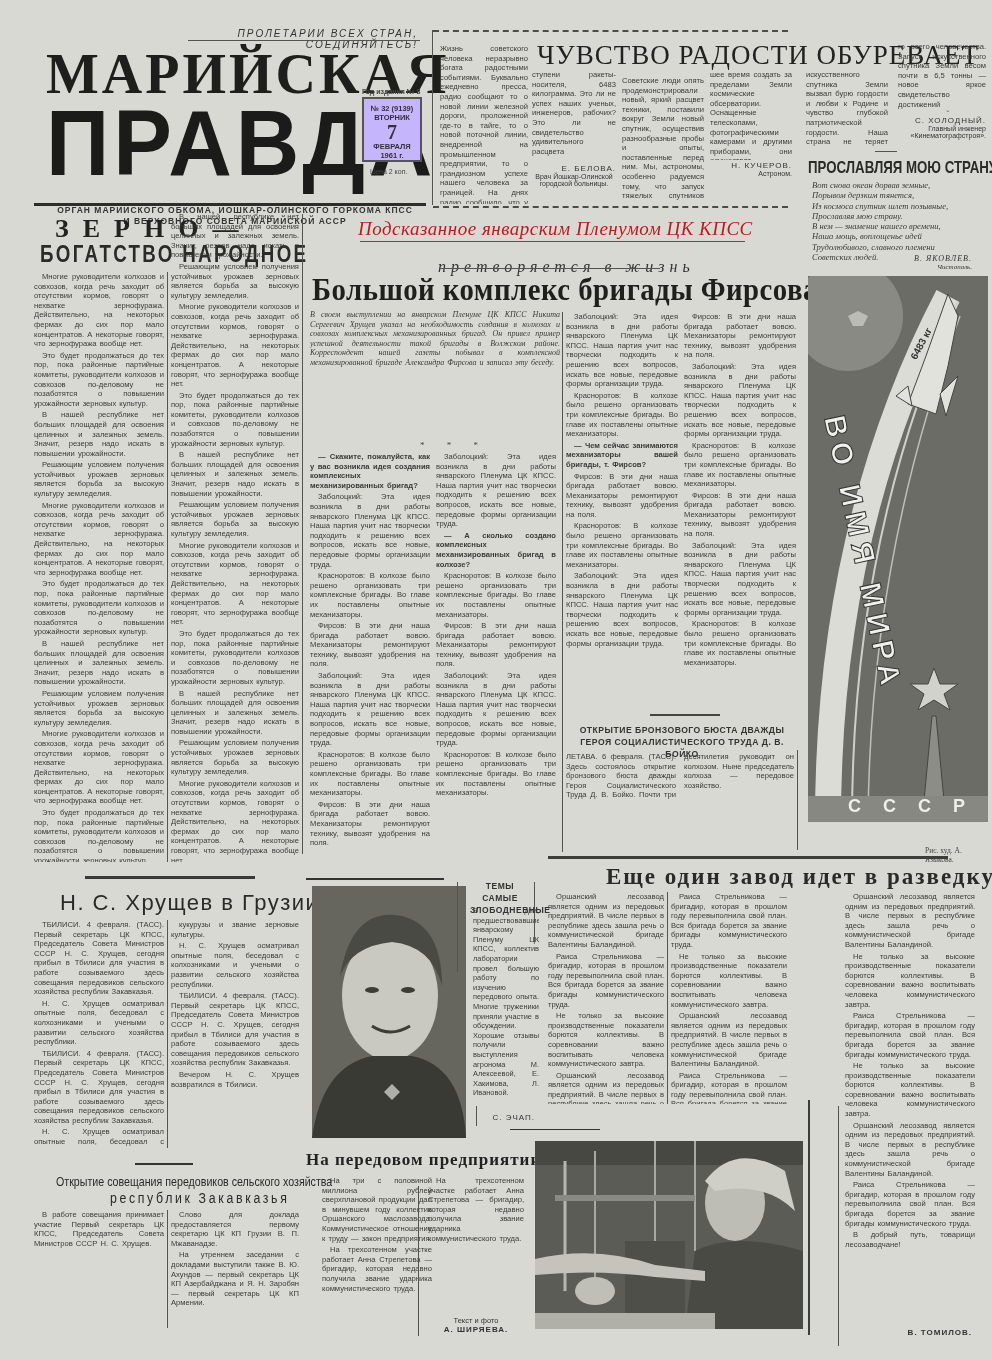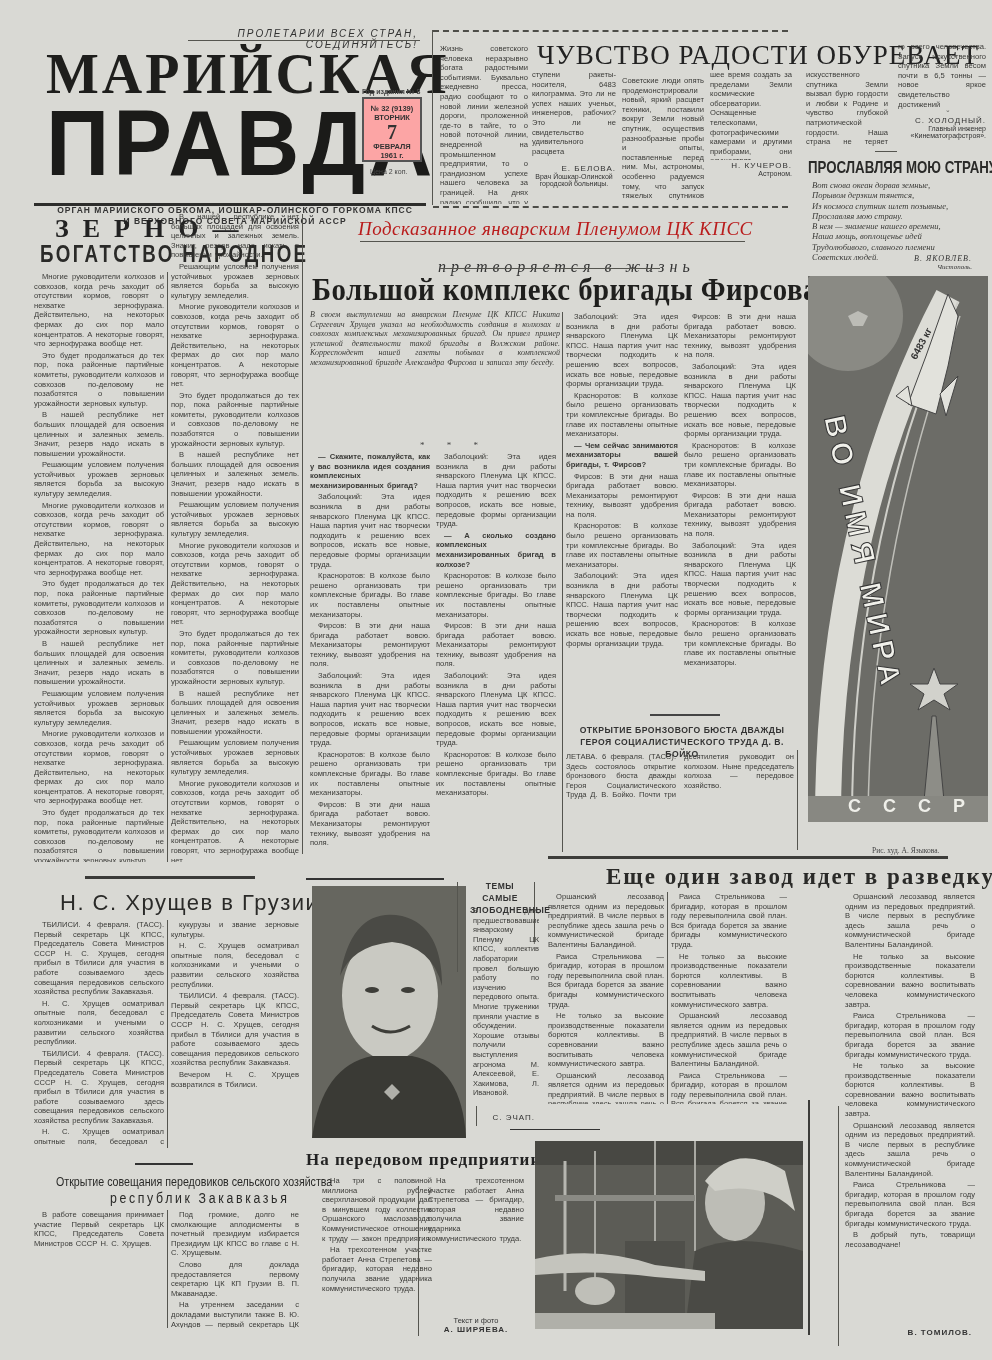--- a/index.html
+++ b/index.html
@@ -26,21 +26,21 @@
   .hrule { position: absolute; height: 1px; background: #55554f; }
   .dash-rule { position: absolute; height: 0; border-top: 2px dashed #4d4d48; }
   .col { position: absolute; }
   .sig { font-family: "Liberation Sans", sans-serif; font-size: 8px; letter-spacing: 1px; color: #333; text-align: right; }
   .photo { position: absolute; overflow: hidden; }
 
   
   .slogan { font-family: "Liberation Sans", sans-serif; font-style: italic; font-size: 10px; letter-spacing: 2px; color: #333; }
   .title1 { font-family: "Liberation Serif", serif; font-weight: bold; font-size: 56px; letter-spacing: 3px; color: #1e1e1c; line-height: 56px; }
   .title2 { font-family: "Liberation Sans", sans-serif; font-weight: bold; font-size: 88px; letter-spacing: 4px; color: #1b1b19; line-height: 88px; transform: scaleY(1.05); transform-origin: top left; }
-  .issue-box { border: 2px solid #555; background: #fca5a5; text-align: center; font-family: "Liberation Sans", sans-serif; font-weight: bold; color: #333; }
+  .issue-box { border: 2px solid #555; background: #c4b5fd; text-align: center; font-family: "Liberation Sans", sans-serif; font-weight: bold; color: #333; }
   .organ { font-family: "Liberation Sans", sans-serif; font-weight: bold; font-size: 8.5px; letter-spacing: 1px; color: #333; text-align: center; line-height: 11px; }
 
   .h-big { font-family: "Liberation Serif", serif; font-weight: bold; color: #222; }
   .h-cond { font-family: "Liberation Sans", sans-serif; font-weight: bold; color: #2a2a28; transform: scaleX(0.78); transform-origin: left top; white-space: nowrap; }
 </style>
 </head>
 <body>
 
 <div class="abs slogan" style="left:188px;top:28px;width:230px;text-align:right;">ПРОЛЕТАРИИ ВСЕХ СТРАН, СОЕДИНЯЙТЕСЬ!</div>
 <div class="hrule" style="left:188px;top:40px;width:232px;"></div>
@@ -199,21 +199,21 @@
     <polygon points="88,120 100,110 104,130" fill="#e2e2dc" stroke="#444"></polygon>
     <polygon points="150,100 132,118 138,140" fill="#e2e2dc" stroke="#444"></polygon>
     <polygon points="126,392 132,408 150,408 136,418 142,434 126,424 110,434 116,418 102,408 120,408" fill="#d2d2cc" stroke="#444"></polygon>
     <polygon points="124,440 128,440 138,546 114,546" fill="#8d8d87" stroke="#444"></polygon>
     <rect x="0" y="520" width="180" height="26" fill="#888882"></rect>
   </svg>
   <div style="position:absolute;left:96px;top:62px;font-family:'Liberation Sans',sans-serif;font-weight:bold;font-size:10px;color:#333;transform:rotate(-62deg);">6483 кг</div>
   <div style="position:absolute;left:-110px;top:260px;width:330px;text-align:center;font-family:'Liberation Sans',sans-serif;font-weight:bold;font-size:30px;letter-spacing:6px;color:#f0f0ea;-webkit-text-stroke:1px #333;transform:rotate(78deg);white-space:nowrap;">ВО ИМЯ МИРА</div>
   <div style="position:absolute;left:40px;top:520px;width:140px;font-family:'Liberation Sans',sans-serif;font-weight:bold;font-size:18px;letter-spacing:22px;color:#efefe9;">СССР</div>
 </div>
-<div class="abs" style="left:872px;top:846px;font-family:'Liberation Serif',serif;font-size:7.5px;color:#444;">Рис. худ. А. Языкова.</div>
+<div class="abs" style="left:925px;top:846px;font-family:'Liberation Serif',serif;font-size:7.5px;color:#444;">Рис. худ. А. Языкова.</div>
 
 <div class="abs" style="left:85px;top:876px;width:170px;height:3px;background:#3a3a38;"></div>
 <div class="abs" style="left:60px;top:890px;font-family:'Liberation Sans',sans-serif;font-size:22px;letter-spacing:1.5px;color:#2a2a28;white-space:nowrap;">Н. С. Хрущев в Грузии</div>
 <div class="col txt" style="left:34px;top:920px;width:130px;height:228px;">
   <p>ТБИЛИСИ. 4 февраля. (ТАСС). Первый секретарь ЦК КПСС, Председатель Совета Министров СССР Н. С. Хрущев, сегодня прибыл в Тбилиси для участия в работе созываемого здесь совещания передовиков сельского хозяйства республик Закавказья.</p>
   <p>Н. С. Хрущев осматривал опытные поля, беседовал с колхозниками и учеными о развитии сельского хозяйства республики.</p>
   <p>ТБИЛИСИ. 4 февраля. (ТАСС). Первый секретарь ЦК КПСС, Председатель Совета Министров СССР Н. С. Хрущев, сегодня прибыл в Тбилиси для участия в работе созываемого здесь совещания передовиков сельского хозяйства республик Закавказья.</p>
   <p>Н. С. Хрущев осматривал опытные поля, беседовал с колхозниками и учеными о развитии сельского хозяйства республики.</p>
 </div>
 <div class="vrule" style="left:167px;top:920px;height:228px;"></div>
@@ -225,21 +225,20 @@
 </div>
 
 <div class="hrule" style="left:135px;top:1163px;width:58px;background:#333;height:2px;"></div>
 <div class="abs h-cond" style="left:56px;top:1174px;font-size:13px;font-weight:normal;transform:scaleX(0.82);">Открытие совещания передовиков сельского хозяйства</div>
 <div class="abs h-cond" style="left:110px;top:1190px;font-size:14px;letter-spacing:3px;font-weight:normal;transform:scaleX(0.88);">республик Закавказья</div>
 <div class="col txt" style="left:34px;top:1210px;width:130px;height:118px;">
   <p>В работе совещания принимает участие Первый секретарь ЦК КПСС, Председатель Совета Министров СССР Н. С. Хрущев.</p>
 </div>
 <div class="vrule" style="left:167px;top:1210px;height:118px;"></div>
 <div class="col txt" style="left:171px;top:1210px;width:128px;height:118px;">
-  <p>Под громкие, долго не смолкающие аплодисменты в почетный президиум избирается Президиум ЦК КПСС во главе с Н. С. Хрущевым.</p>
   <p>Слово для доклада предоставляется первому секретарю ЦК КП Грузии В. П. Мжаванадзе.</p>
   <p>На утреннем заседании с докладами выступили также В. Ю. Ахундов — первый секретарь ЦК КП Азербайджана и Я. Н. Заробян — первый секретарь ЦК КП Армении.</p>
 </div>
 
 <div class="hrule" style="left:306px;top:878px;width:138px;height:2px;background:#333;"></div>
 <div class="photo" style="left:312px;top:886px;width:154px;height:252px;background:#6a6a64;">
   <svg width="154" height="252" viewBox="0 0 154 252">
     <rect width="154" height="252" fill="#66665f"></rect>
     <ellipse cx="78" cy="110" rx="48" ry="64" fill="#c9c9c2"></ellipse>
     <path d="M28 90 Q 40 20 90 30 Q 130 40 130 100 Q 120 60 80 56 Q 40 60 28 90 Z" fill="#4a4a45"></path>

